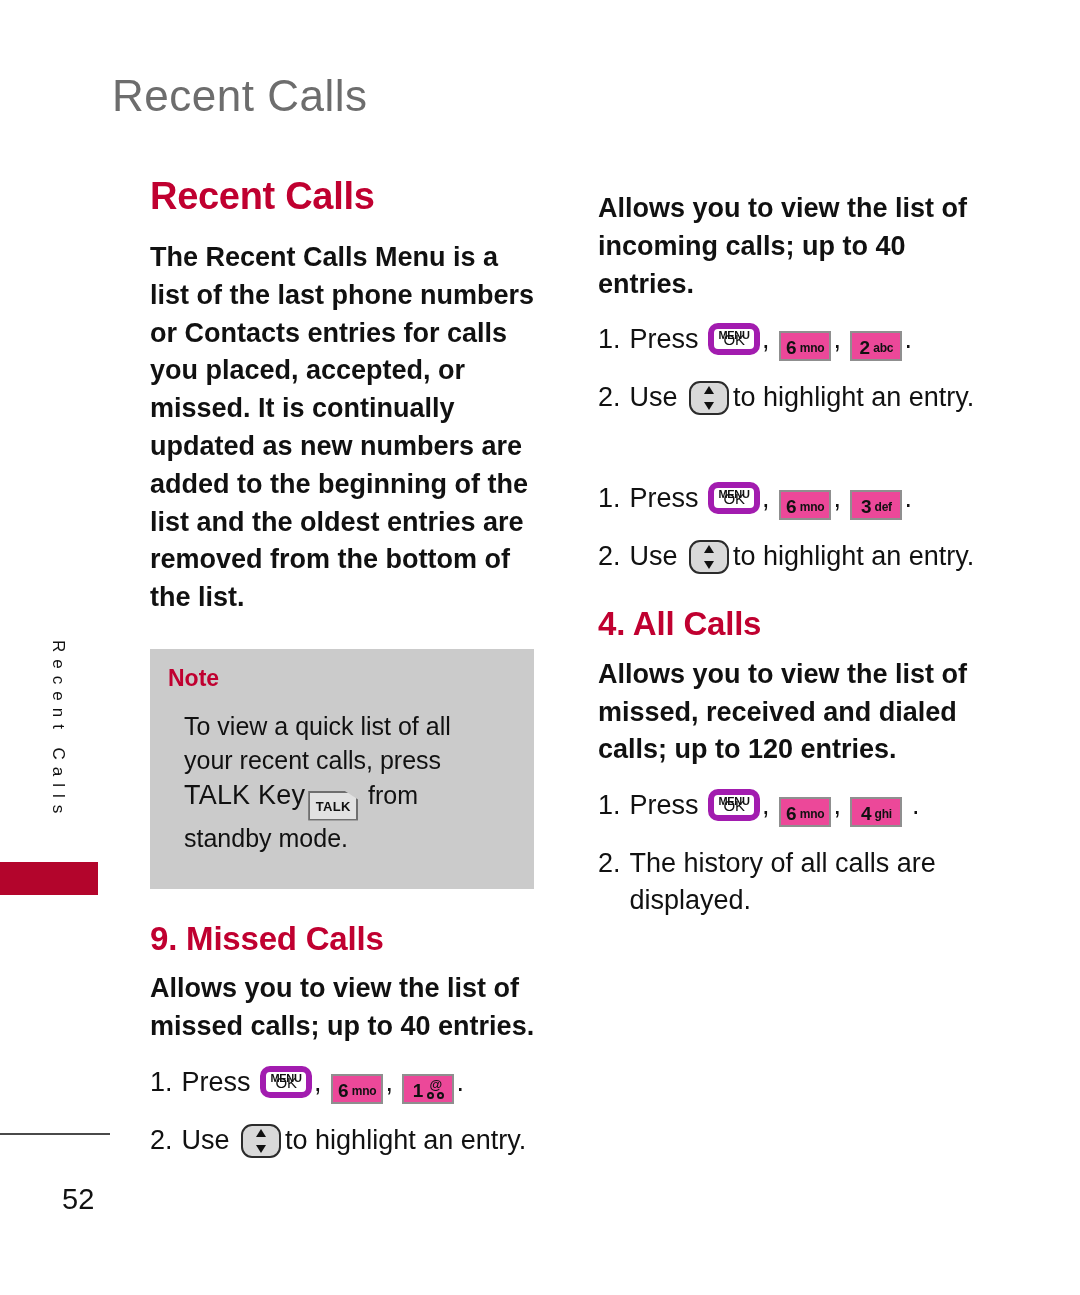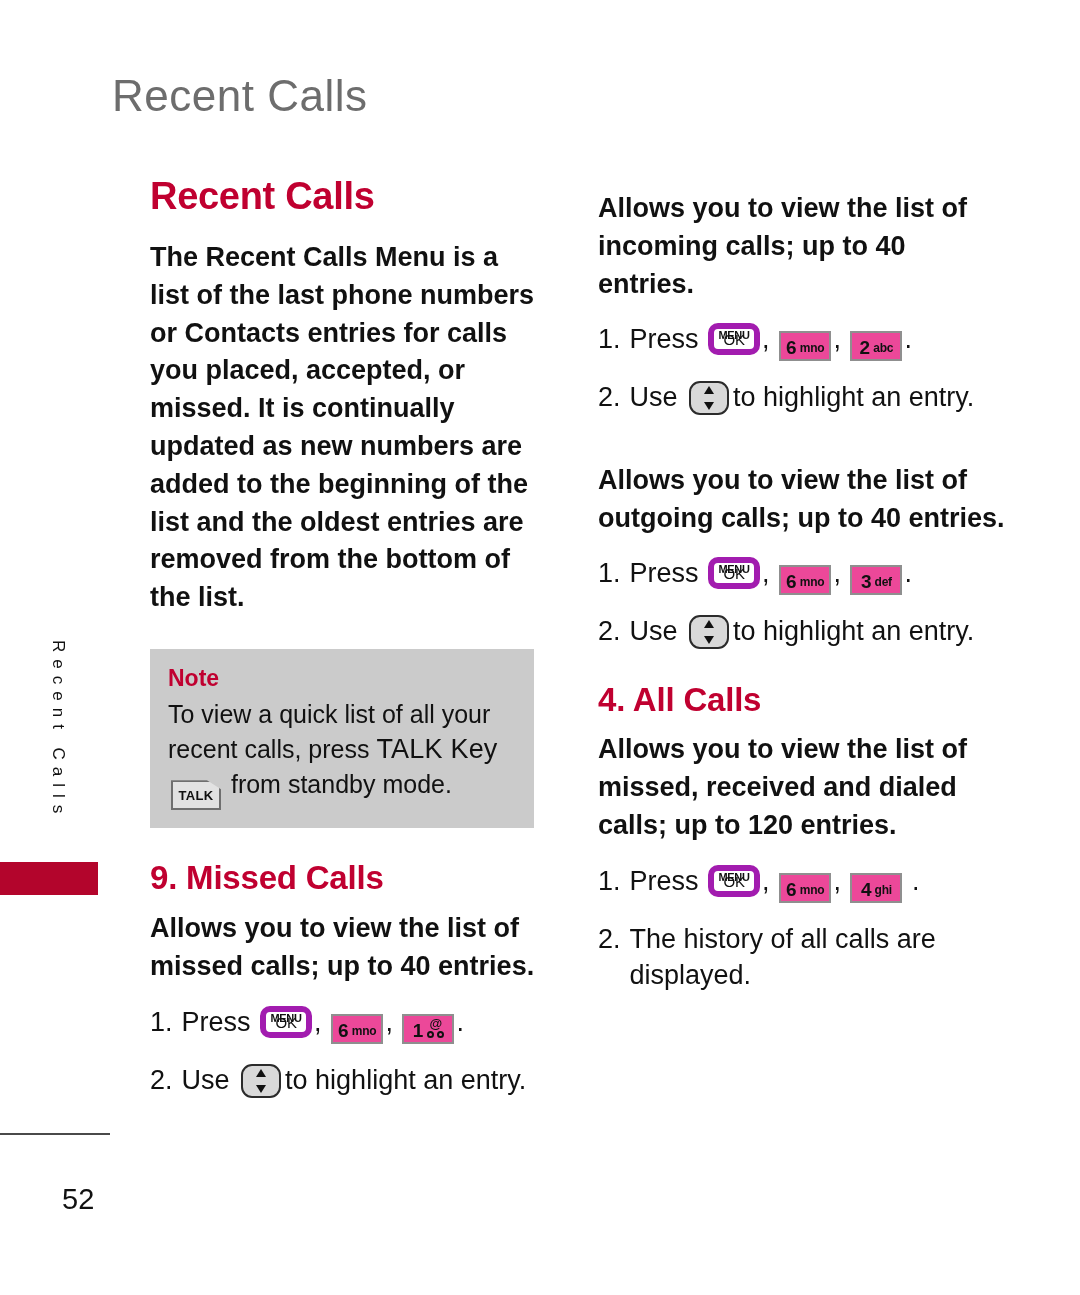--- a/index.html
+++ b/index.html
@@ -253,21 +253,21 @@
     width: 384px;
   }
   #note-title {
     margin: 0 0 4px 0;
     color: #c00030;
     font-size: 23px;
     font-weight: 700;
     line-height: 1.2;
   }
   #note-text {
-    margin: 0;
+    margin: 16px;
     font-size: 25px;
     line-height: 1.36;
     color: #111;
   }
   #note-text .talk-strong {
     font-size: 27px;
     letter-spacing: 0.2px;
   }
 
   
@@ -351,21 +351,20 @@
   <div class="step">
     <span class="step-num">2.</span>
     <span class="step-body"><span>Use </span><span class="key key-nav"><span class="arrow up"></span><span class="arrow down"></span></span><span>to highlight an entry.</span></span>
   </div>
 
   <div class="spacer-lg"></div>
 
 
   <div class="spacer-sm"></div>
 
-  <p class="body-text">Allows you to view the list of outgoing calls; up to 40 entries.</p>
 
   <div class="step">
     <span class="step-num">1.</span>
     <span class="step-body"><span>Press </span><span class="key key-menuok"><span class="k-top">MENU</span><span class="k-bot">OK</span></span><span>,</span> <span class="key key-num"><span class="k-digit">6</span><span class="k-letters">mno</span></span><span>,</span> <span class="key key-num"><span class="k-digit">3</span><span class="k-letters">def</span></span><span>.</span></span>
   </div>
 
   <div class="step">
     <span class="step-num">2.</span>
     <span class="step-body"><span>Use </span><span class="key key-nav"><span class="arrow up"></span><span class="arrow down"></span></span><span>to highlight an entry.</span></span>
   </div>

